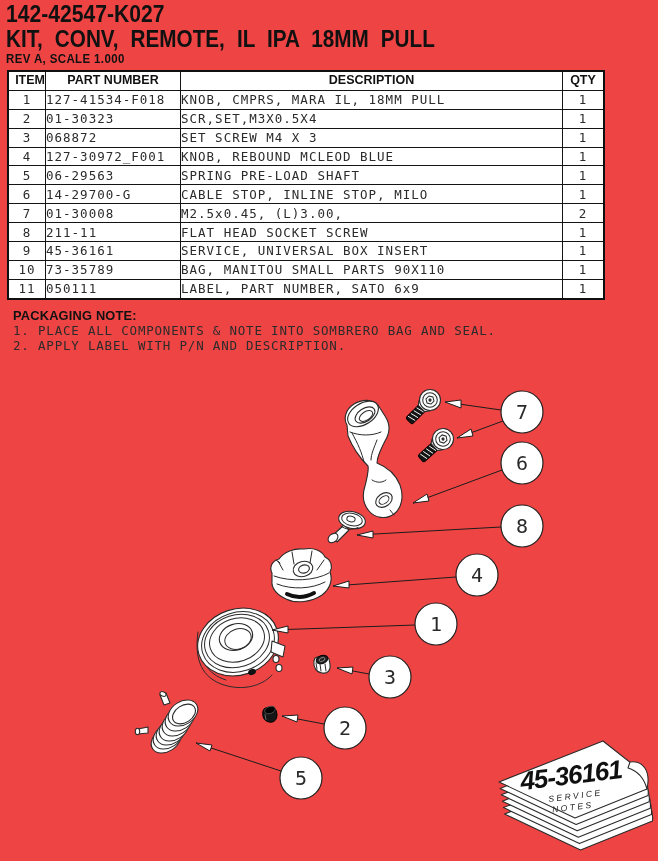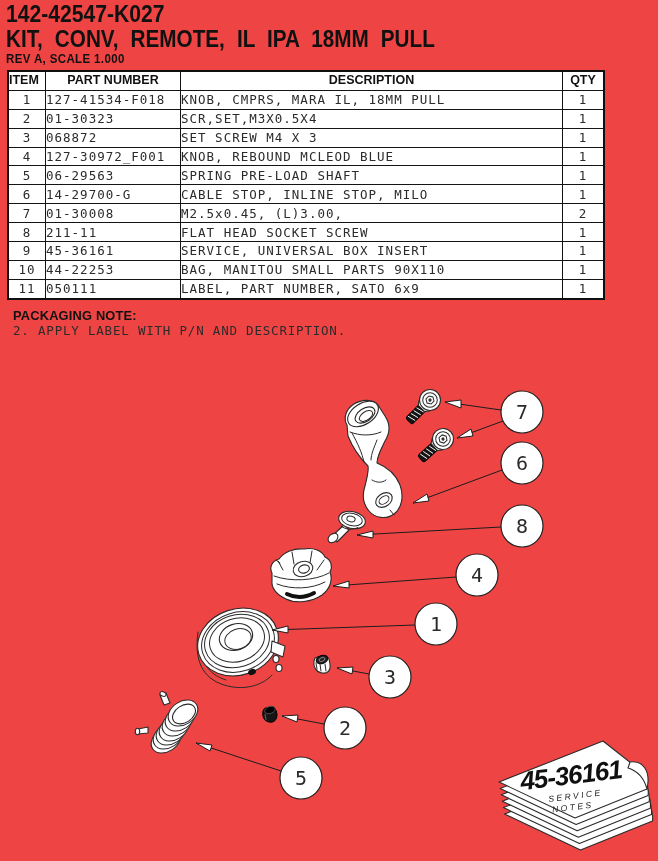--- a/index.html
+++ b/index.html
@@ -19,21 +19,21 @@
   table.bom th,table.bom td{border:1.4px solid #141414;padding:0;height:17.9px;
             line-height:17px;overflow:hidden;white-space:nowrap;}
   table.bom{border:2px solid #101010;}
   th{font-family:"Liberation Sans",sans-serif;font-size:12.5px;font-weight:bold;text-align:center;}
   td{font-family:"DejaVu Sans Mono",monospace;font-size:12.5px;font-weight:400;
      color:#2b2b2b;letter-spacing:1px;}
   .c-item{width:36px;text-align:center;}
   .c-part{width:134px;padding-left:7px;}
   .c-desc{width:381px;padding-left:7px;}
   .c-qty{width:40px;text-align:center;}
-  th.c-item{text-align:left;}th.c-part,th.c-desc{padding-left:7px;}th.c-qty{text-align:center;margin-top:40px;}
+  th.c-item{text-align:right;}th.c-part,th.c-desc{padding-left:7px;}th.c-qty{text-align:center;margin-top:40px;}
   
   .pack{position:absolute;top:308px;left:13px;}
   .pack-title{font-size:13.5px;font-weight:bold;letter-spacing:0.2px;line-height:16px;
               transform:scaleX(0.95);transform-origin:left top;}
   .pack-note{font-family:"DejaVu Sans Mono",monospace;font-size:12.5px;color:#2b2b2b;
              letter-spacing:0.8px;line-height:14.6px;white-space:nowrap;}
   
   .diagram{position:absolute;top:370px;left:0;width:658px;height:491px;}
   svg{display:block;}
   .ln{stroke:#1c1c1c;stroke-width:1;fill:none;}
@@ -119,35 +119,36 @@
           <td class="c-qty">1</td>
         </tr>
         <tr>
           <td class="c-item">9</td>
           <td class="c-part">45-36161</td>
           <td class="c-desc">SERVICE, UNIVERSAL BOX INSERT</td>
           <td class="c-qty">1</td>
         </tr>
         <tr>
           <td class="c-item">10</td>
-          <td class="c-part">44-22253</td>
+          <td class="c-part">73-35789</td>
           <td class="c-desc">BAG, MANITOU SMALL PARTS 90X110</td>
           <td class="c-qty">1</td>
         </tr>
         <tr>
           <td class="c-item">11</td>
           <td class="c-part">050111</td>
           <td class="c-desc">LABEL, PART NUMBER, SATO 6x9</td>
           <td class="c-qty">1</td>
         </tr>
       </tbody>
   </table>
 
   <div class="pack">
     <div class="pack-title">PACKAGING NOTE:</div>
+    <div class="pack-note">1. PLACE ALL COMPONENTS &amp; NOTE INTO SOMBRERO BAG AND SEAL.</div>
     <div class="pack-note">2. APPLY LABEL WITH P/N AND DESCRIPTION.</div>
   </div>
 
   <div class="diagram">
   <svg width="658" height="491" viewBox="0 0 658 491">
 
     <g transform="translate(430,30) rotate(-45)">
       <rect class="dark" x="-30" y="-4.5" width="20" height="9" rx="2"></rect>
       <path d="M -27,-4 L -25,4 M -23,-4 L -21,4 M -19,-4 L -17,4 M -15,-4 L -13,4" stroke="#fff" stroke-width="0.9" fill="none"></path>
       <polygon class="part" points="-12,-4.5 -8,-7.5 -8,7.5 -12,4.5"></polygon>

